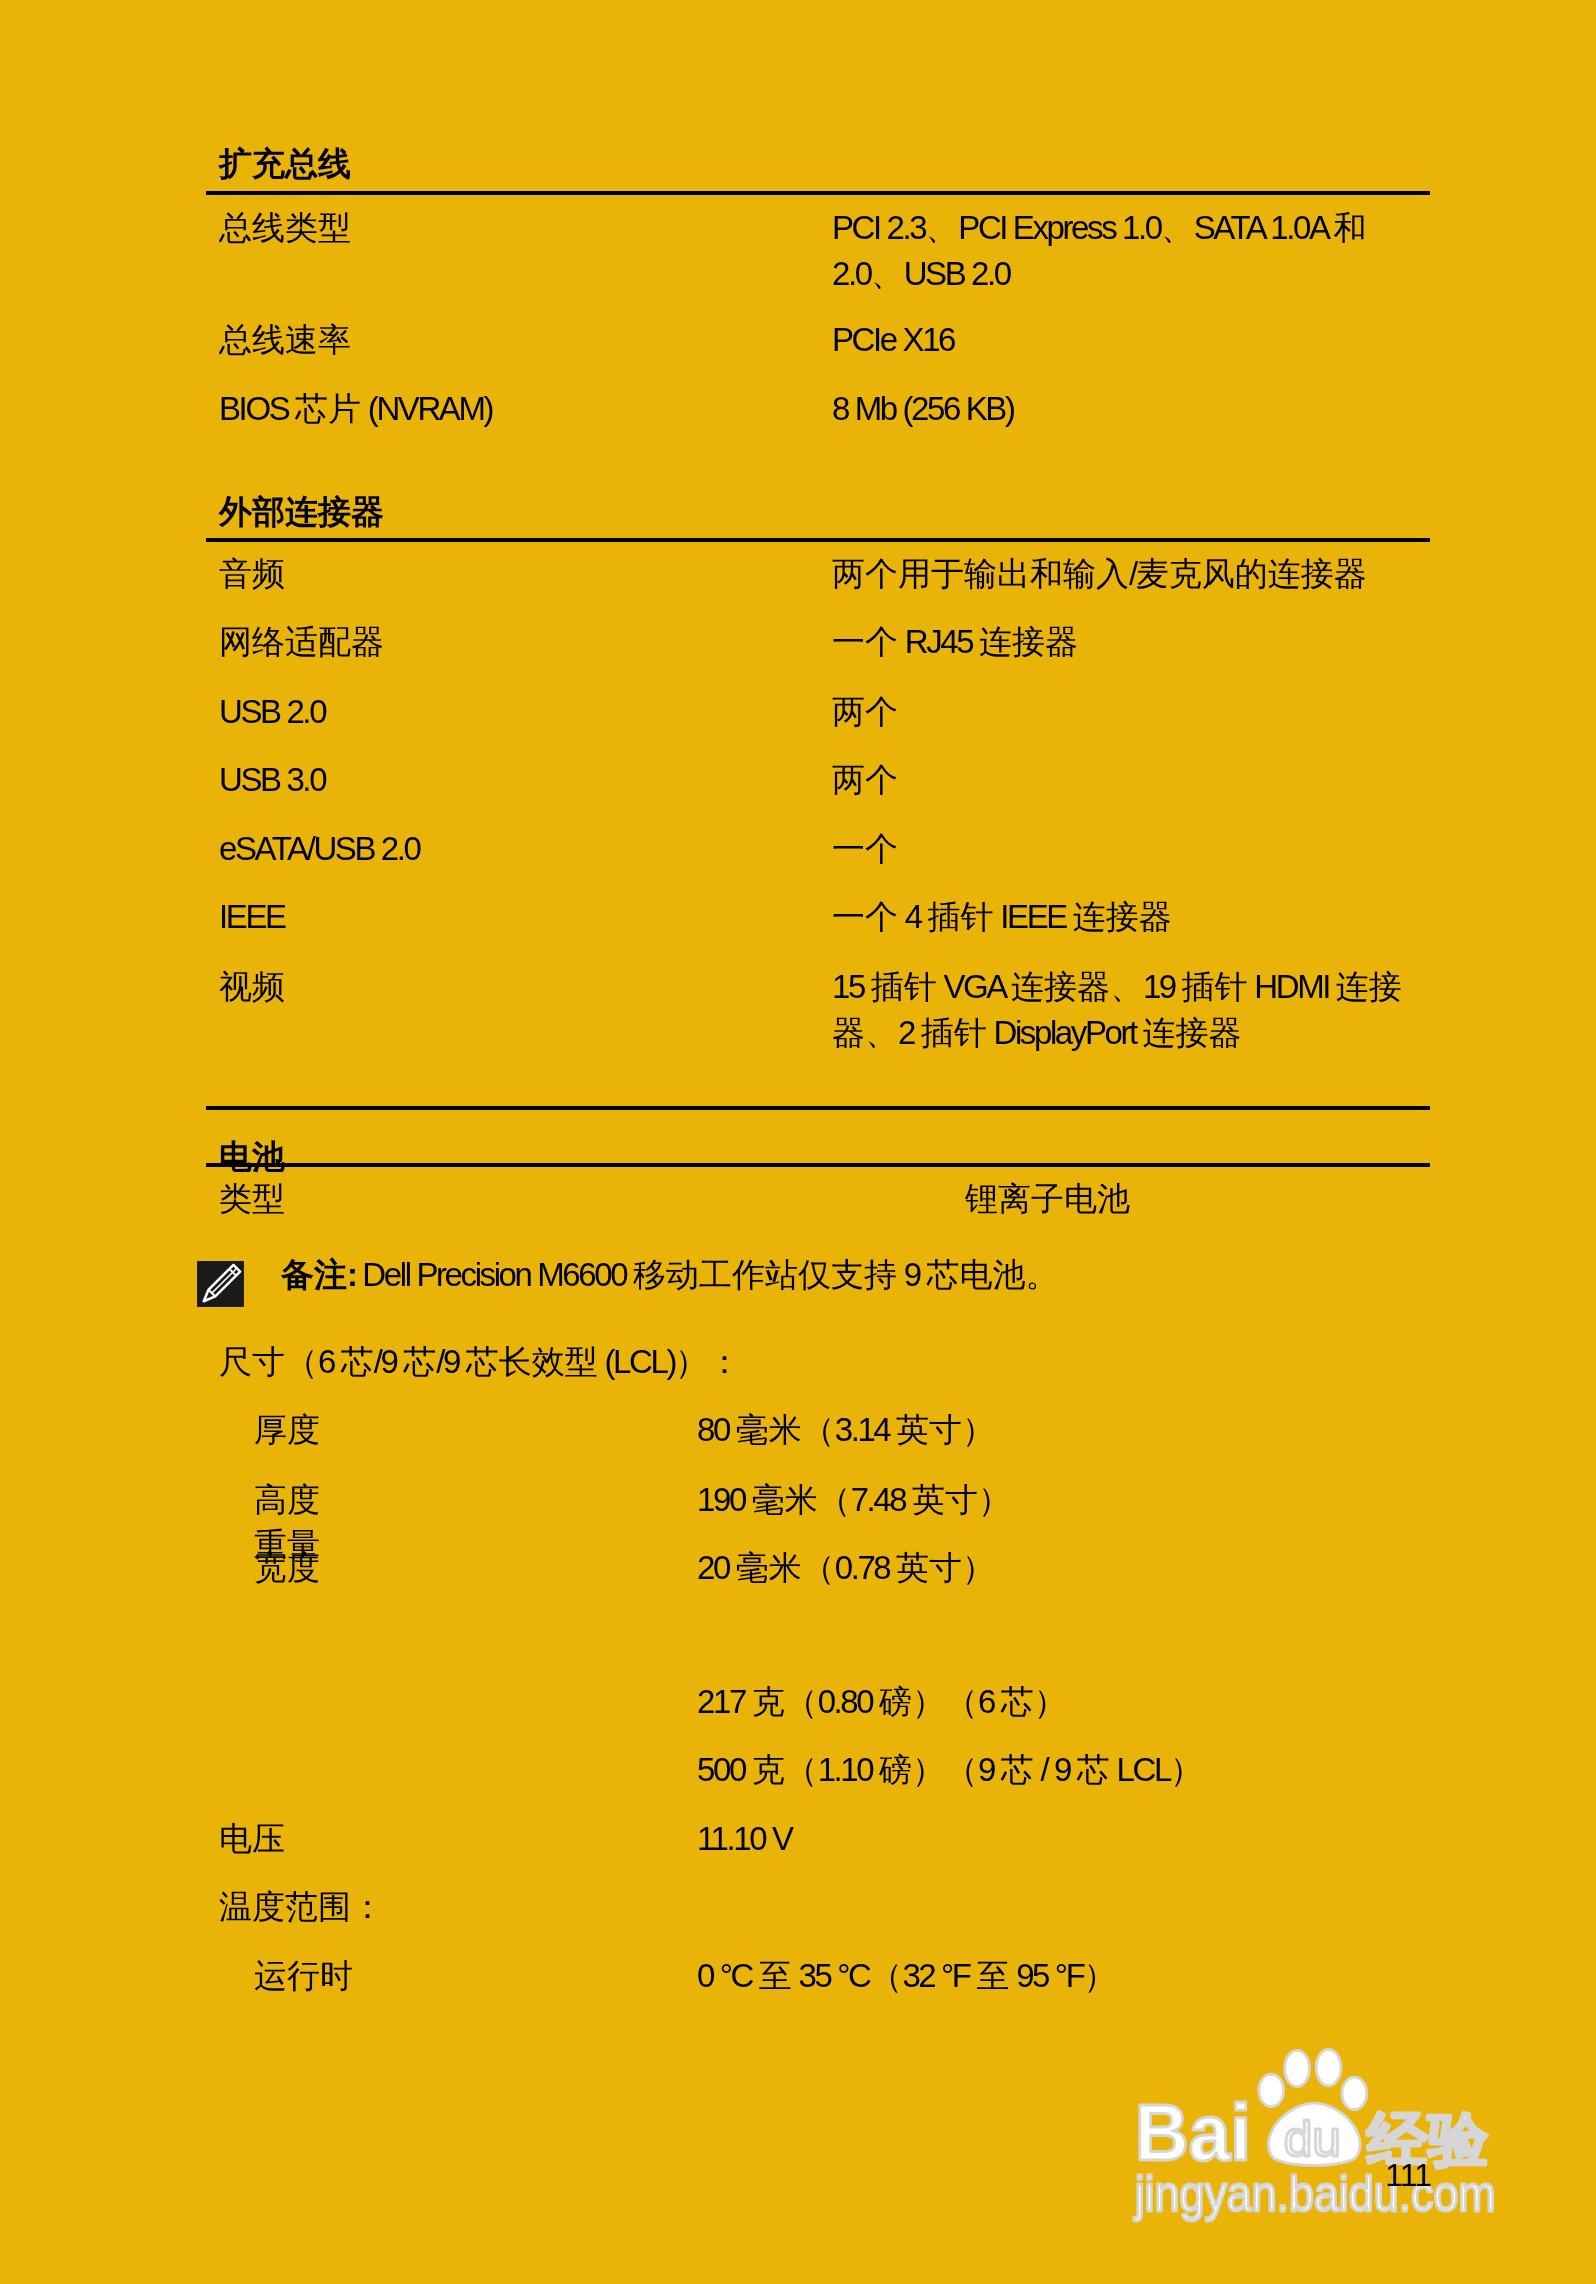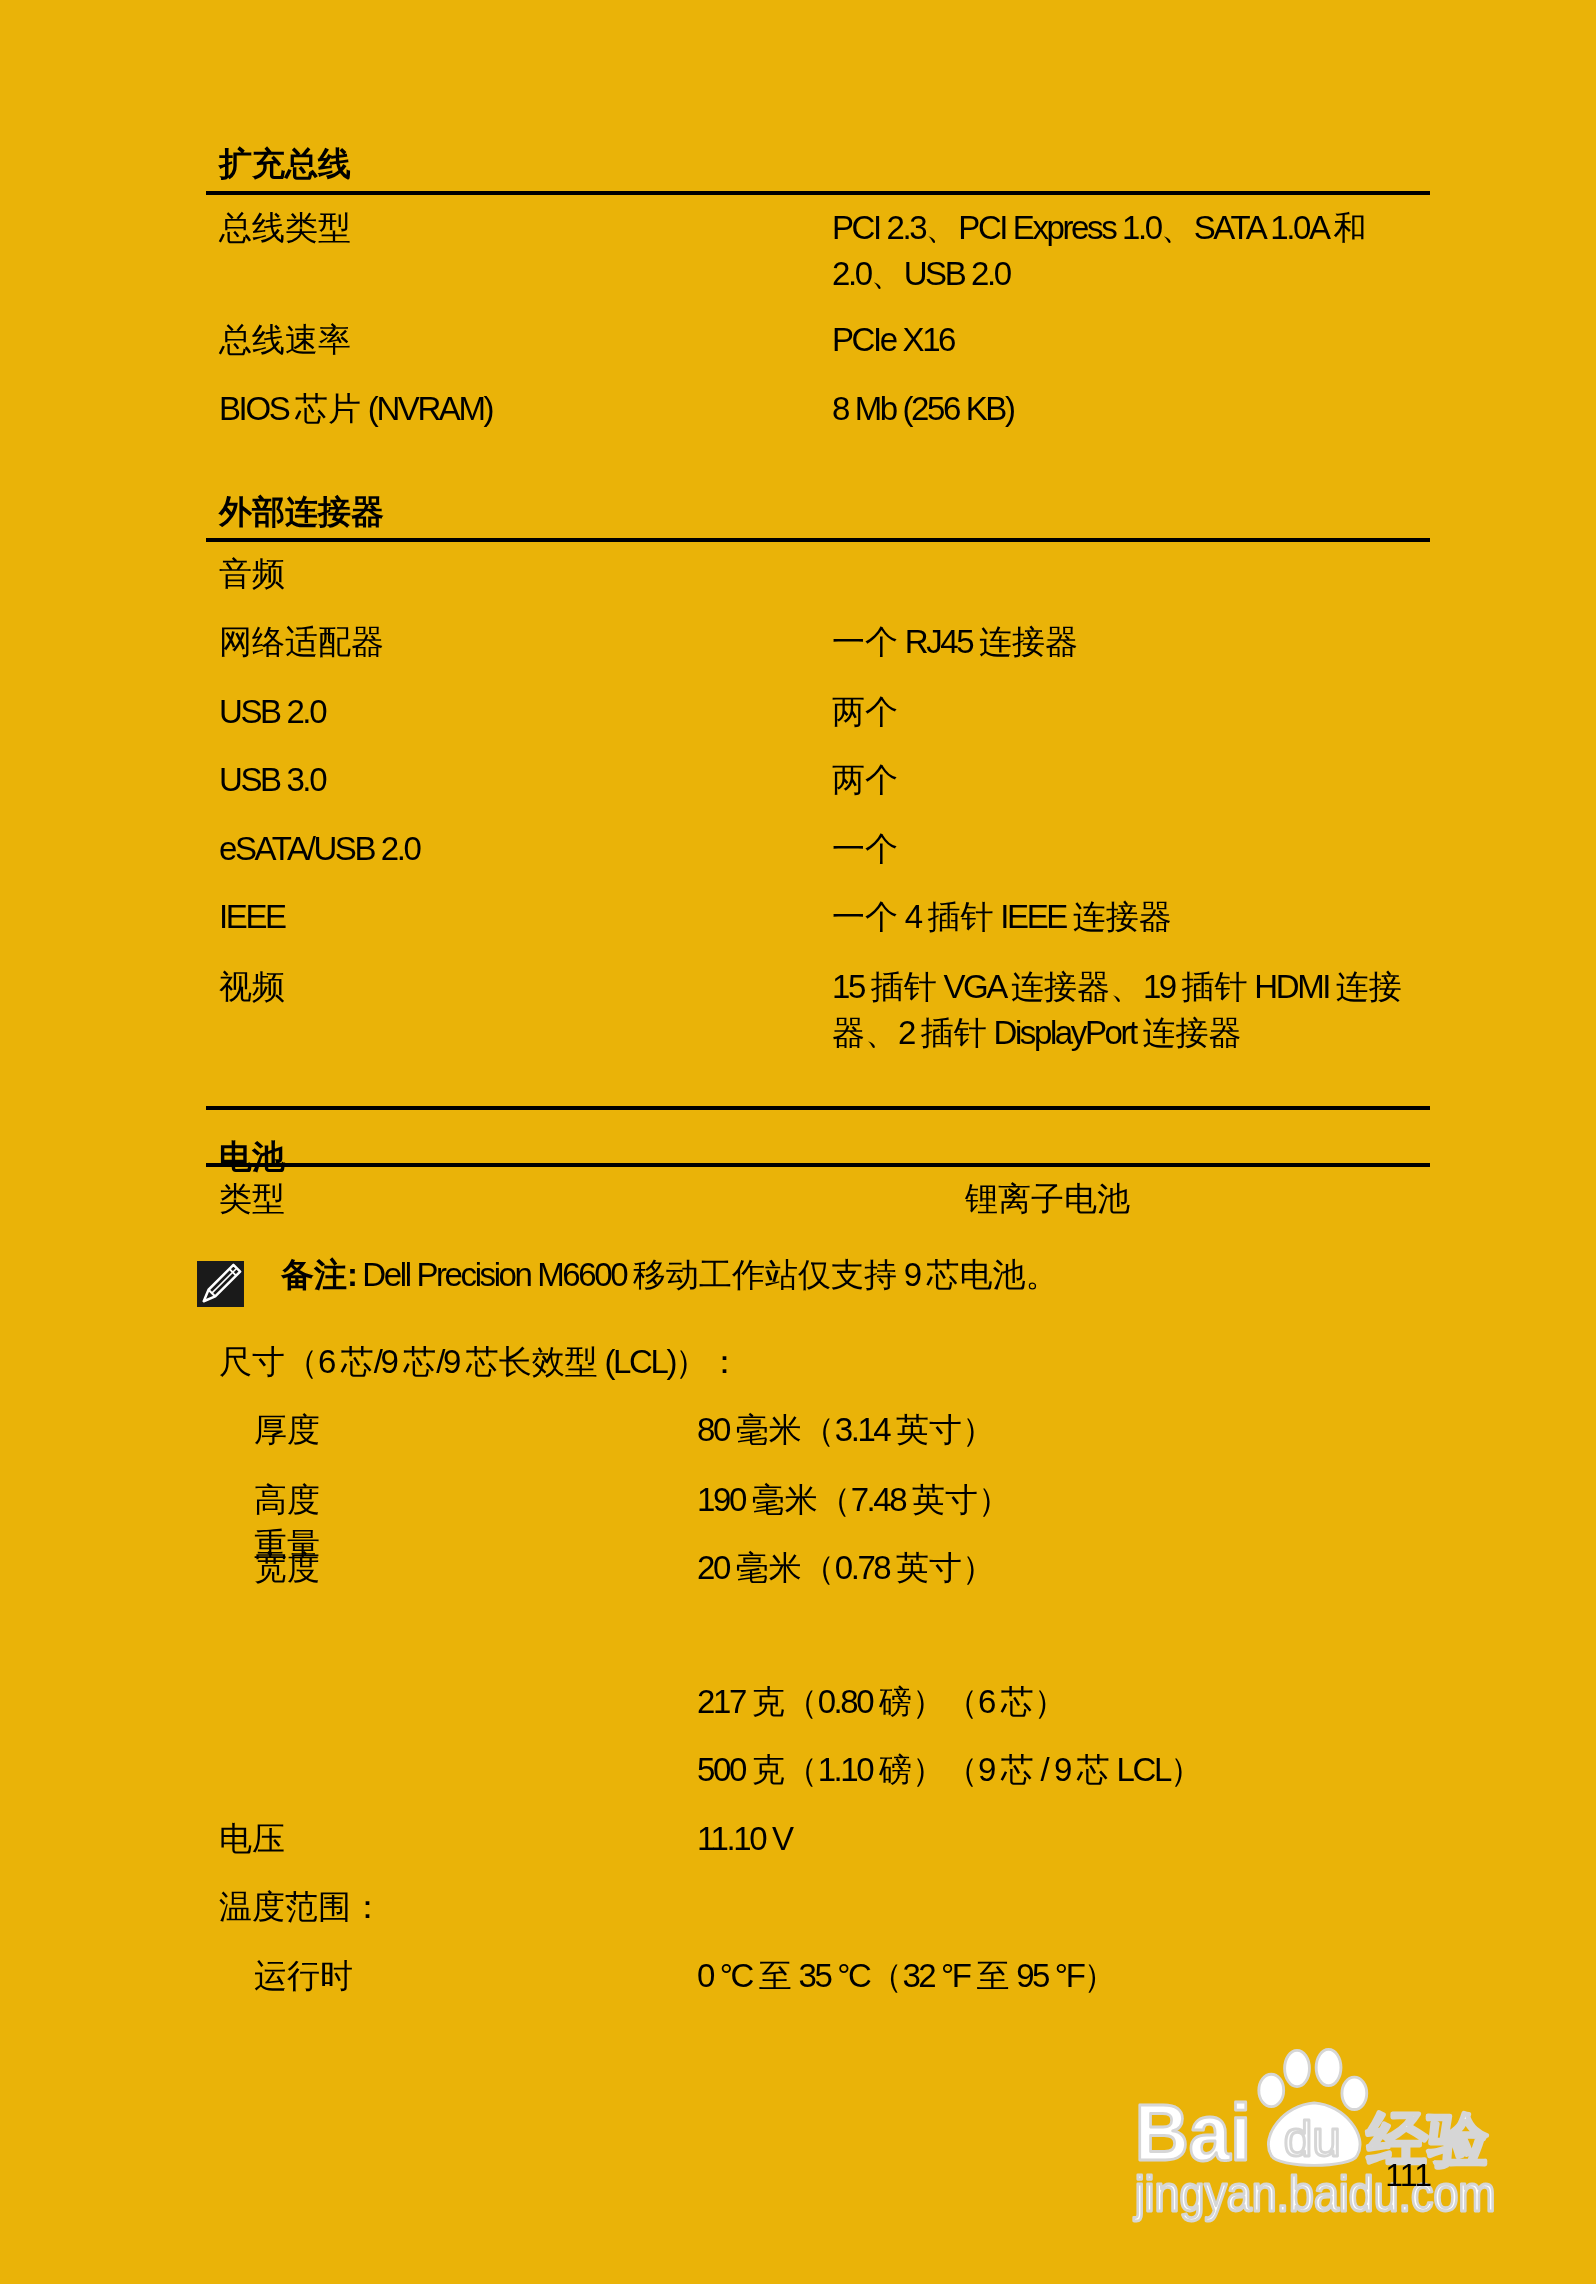--- a/index.html
+++ b/index.html
@@ -50,20 +50,21 @@
   <div class="t lab" style="top:317px">总线速率</div>
   <div class="t val" style="top:317px"><span class="lat">PCIe X16</span></div>
 
   <div class="t lab" style="top:386px"><span class="lat">BIOS </span>芯片<span class="lat"> (NVRAM)</span></div>
   <div class="t val" style="top:386px"><span class="lat">8 Mb (256 KB)</span></div>
 
   <div class="t lab h" style="top:489px">外部连接器</div>
   <div class="rule" style="top:538px"></div>
 
   <div class="t lab" style="top:551px">音频</div>
+  <div class="t val" style="top:551px">两个用于输出和输入<span class="lat">/</span>麦克风的连接器</div>
 
   <div class="t lab" style="top:619px">网络适配器</div>
   <div class="t val" style="top:619px">一个<span class="lat"> RJ45 </span>连接器</div>
 
   <div class="t lab" style="top:689px"><span class="lat">USB 2.0</span></div>
   <div class="t val" style="top:689px">两个</div>
 
   <div class="t lab" style="top:757px"><span class="lat">USB 3.0</span></div>
   <div class="t val" style="top:757px">两个</div>
 

